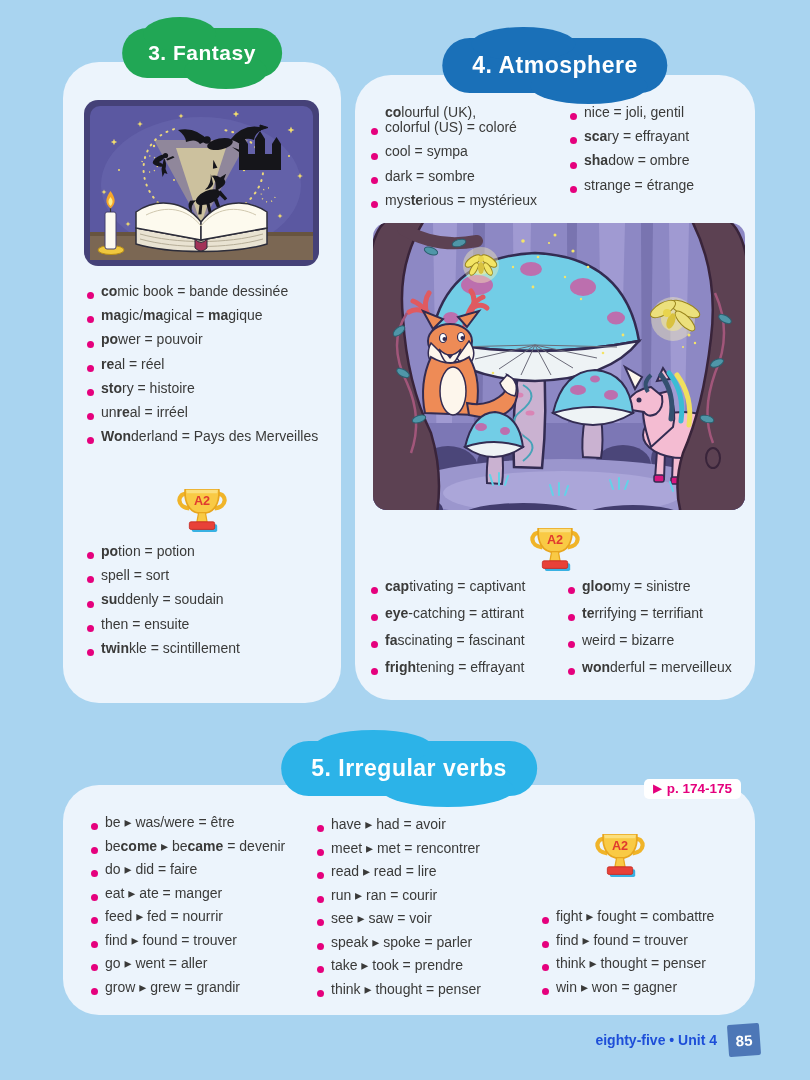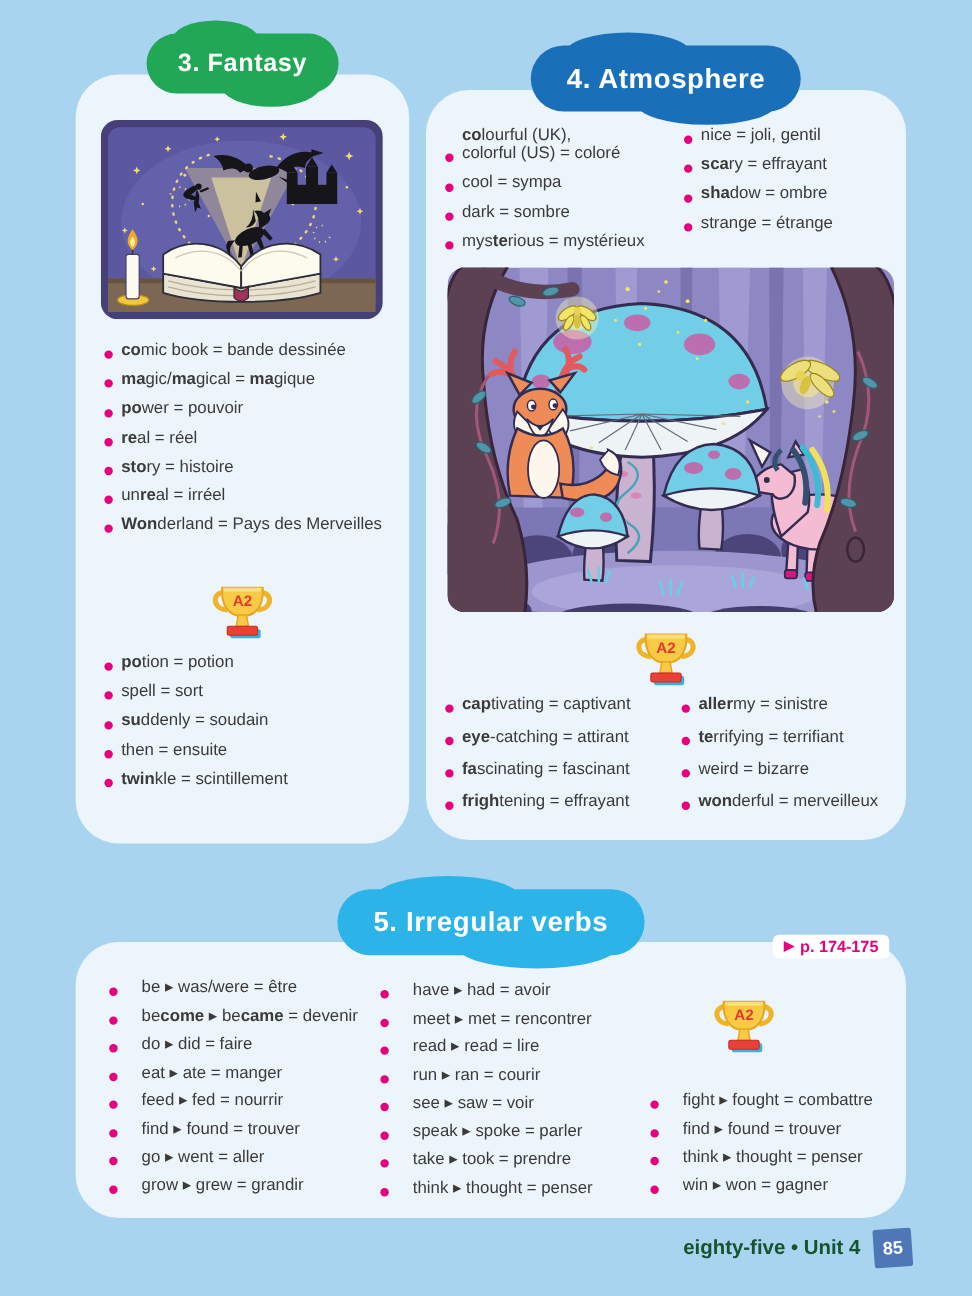--- a/index.html
+++ b/index.html
@@ -28,35 +28,35 @@
   .bubble.green { background:var(--fantasy-green,#21a755); font-size:21px; padding:13px 26px; top:-34px; }
   .bubble.blue  { background:var(--atmosphere-blue,#1a70b8); font-size:23px; padding:14px 30px; top:-37px; }
   .bubble.cyan  { background:var(--verbs-cyan,#2cb3e8);  font-size:23px; padding:14px 30px; top:-44px; }
 
   ul.vocab { list-style:none; }
   ul.vocab li { display:flex; align-items:flex-end; margin-bottom:9px;
     font-size:14px; line-height:15.2px; }
   ul.vocab .bullet { width:7px; height:7px; border-radius:50%;
     background:var(--bullet-pink,#e5007d); flex:0 0 7px; margin:4px 7px 0 0; }
   ul.vocab b { font-weight:700; }
-  ul.vocab.tight li { margin-bottom:8.3px;gap:13px; }
+  ul.vocab.tight li { margin-bottom:8.3px; }
   ul.vocab.loose li { margin-bottom:11.8px; }
   .abs { position:absolute; }
   .cols { position:absolute; display:flex; }
 
   .ill { position:absolute; display:block; }
   .trophy { position:absolute; width:54px; height:56px; }
 
   .page-ref { position:absolute; top:-6px; right:14px; background:#fff; border-radius:5px;
     padding:2px 9px 3px; color:var(--bullet-pink,#e5007d); font-weight:700; font-size:13.5px;
     display:flex; align-items:center; gap:5px; z-index:4; }
   .page-ref .arrow { font-size:11px; }
 
   #footer { position:absolute; right:50px; top:1024px; display:flex; align-items:center; gap:11px; }
-  #footer .footer-label { font-weight:700; font-size:17px; color:#14532d; }
+  #footer .footer-label { font-weight:700; font-size:14px; color:#1d4ed8; }
   #footer .page-badge { width:32px; height:32px; background:var(--page-badge-blue,#4d77b7);
     color:#fff; display:flex; align-items:center; justify-content:center;
     font-size:15px; font-weight:700; transform:rotate(-4deg); border-radius:2px; }
 </style>
 </head>
 <body>
 
 <section class="card" id="card-fantasy">
   <div class="bubble green">
     <span>3. Fantasy</span>
@@ -514,21 +514,21 @@
           <span class="vt"><b>fa</b>scinating = fascinant</span>
         </li>
         <li>
           <span class="bullet"></span>
           <span class="vt"><b>frigh</b>tening = effrayant</span>
         </li>
       </ul>
     <ul class="vocab loose" style="width:175px">
         <li>
           <span class="bullet"></span>
-          <span class="vt"><b>aller</b>my = sinistre</span>
+          <span class="vt"><b>gloo</b>my = sinistre</span>
         </li>
         <li>
           <span class="bullet"></span>
           <span class="vt"><b>te</b>rrifying = terrifiant</span>
         </li>
         <li>
           <span class="bullet"></span>
           <span class="vt">weird = bizarre</span>
         </li>
         <li>

